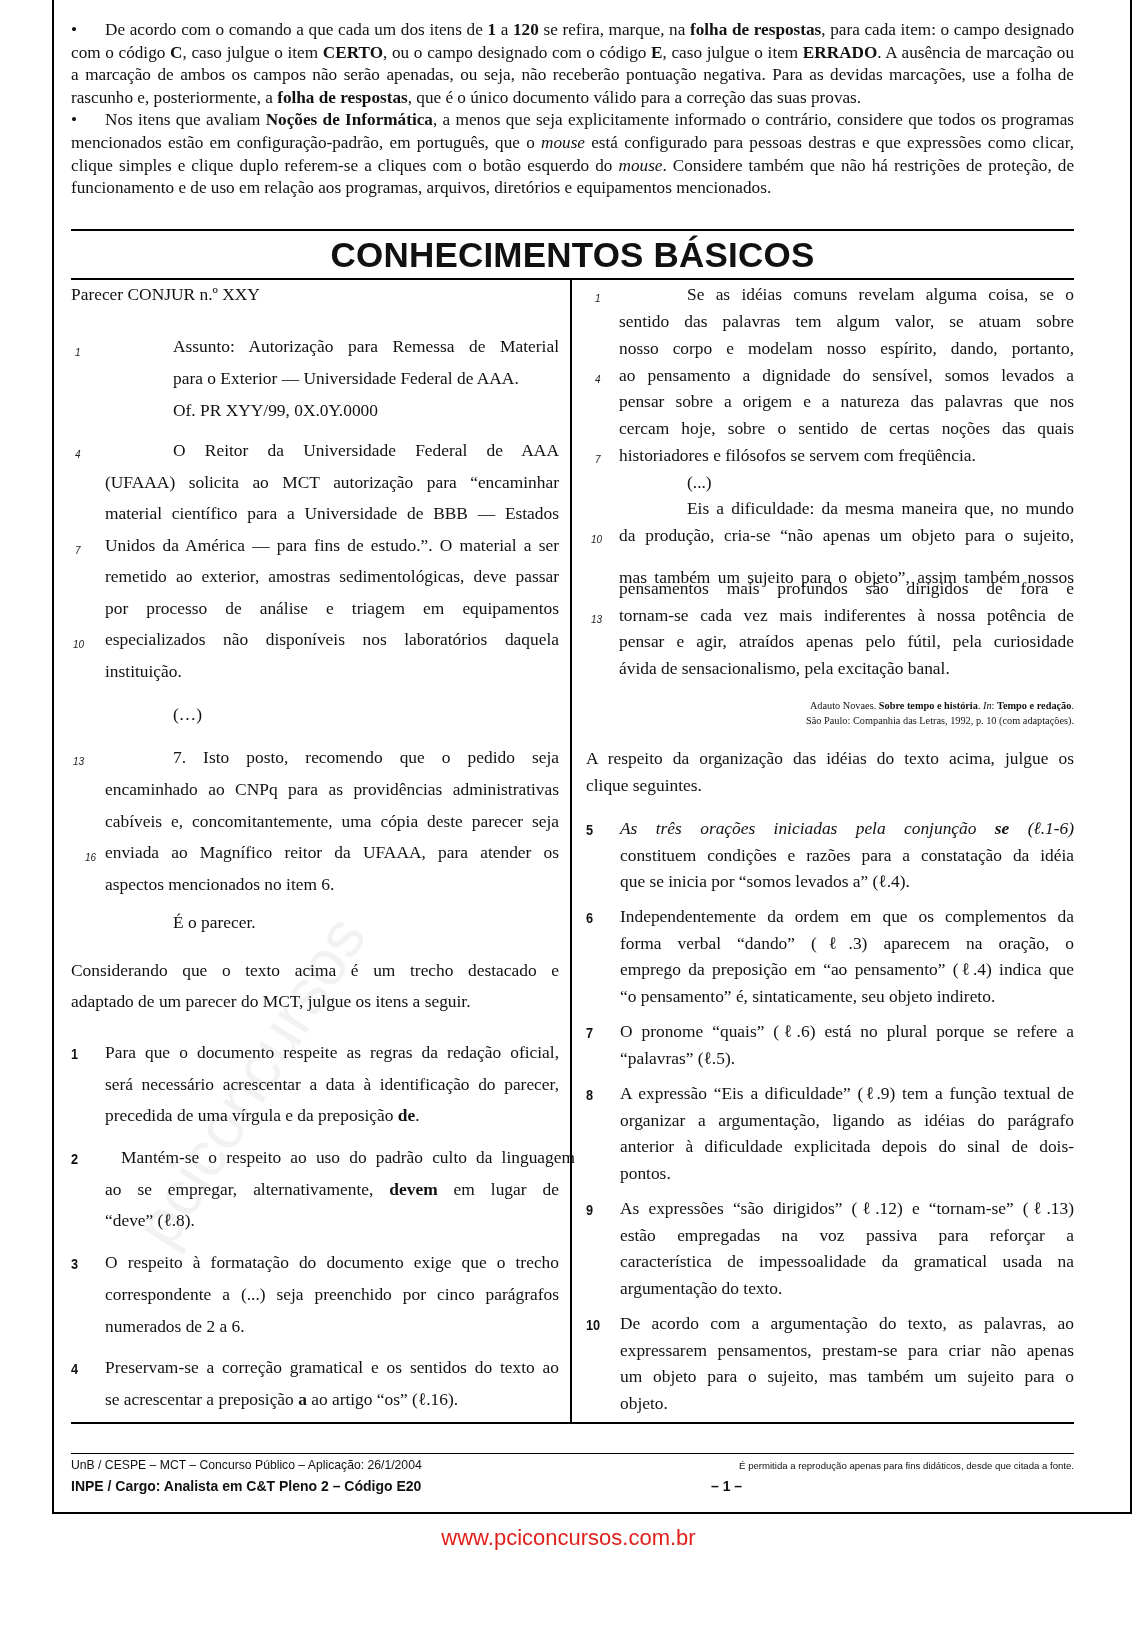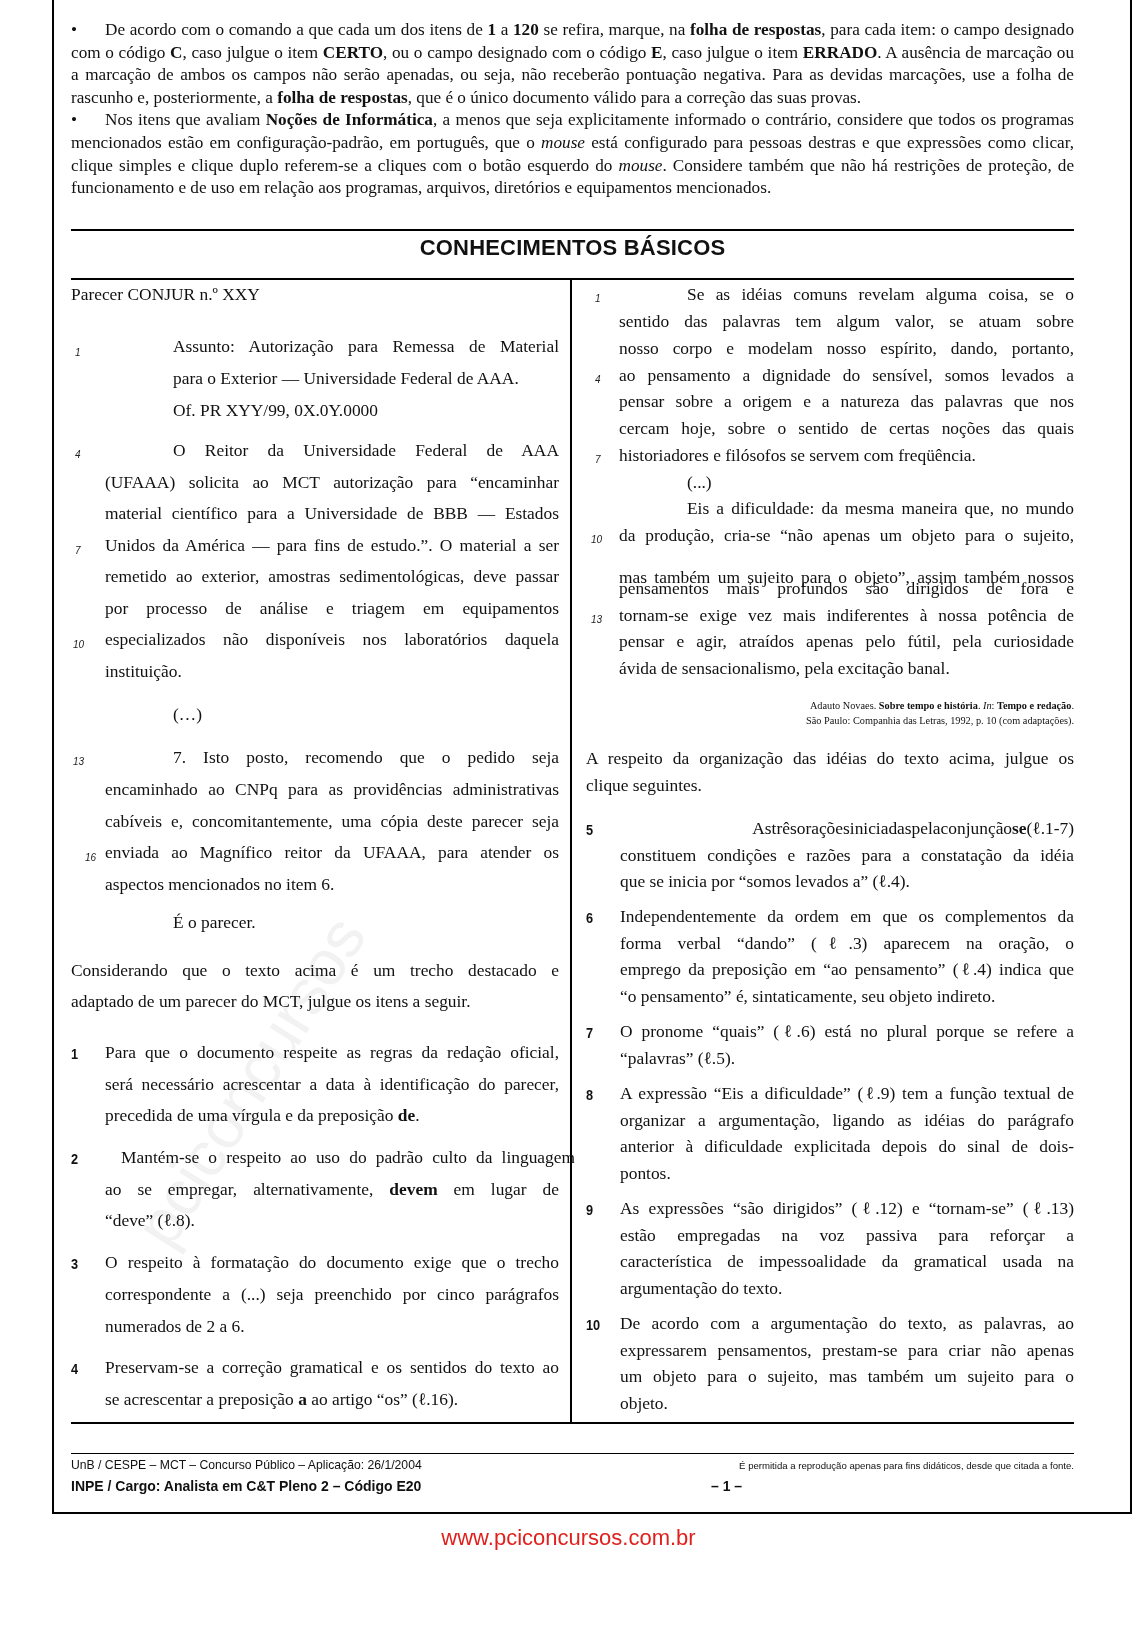--- a/index.html
+++ b/index.html
@@ -7,21 +7,21 @@
          font-family:"Liberation Serif", serif; color:#111; }
   .page { position:absolute; left:52px; top:-2px; width:1080px; height:1516px;
           border:2px solid #000; box-sizing:border-box; }
   .abs { position:absolute; }
   .instr { left:71px; top:19px; width:1003px; font-size:17.2px; line-height:22.6px;
            text-align:justify; }
   .instr p { margin:0; }
   .bullet { display:inline-block; width:34px; }
   .rule { position:absolute; left:71px; width:1003px; background:#000; }
   .heading { left:71px; top:235px; width:1003px; text-align:center;
-             font-family:"Liberation Sans", sans-serif; font-weight:bold; font-size:22px;
+             font-family:"Liberation Sans", sans-serif; font-weight:bold; font-size:35px;
              letter-spacing:0.2px; }
   .divider { position:absolute; left:570px; top:279px; width:2px; height:1145px; background:#000; }
   .col { position:absolute; font-size:17.4px; text-align:justify; }
   .lnum { position:absolute; font-family:"Liberation Sans", sans-serif; font-style:italic;
           font-size:10px; color:#222; }
   .line { position:absolute; white-space:nowrap; }
   .jline { position:absolute; text-align:justify; text-align-last:justify; }
   .item-num { position:absolute; font-family:"Liberation Sans", sans-serif; font-weight:bold;
               font-size:15px; transform:scaleX(0.85); transform-origin:left; }
   .cite { position:absolute; font-size:10.3px; text-align:right; line-height:15px; }
@@ -128,42 +128,42 @@
   <div class="jline" style="left:33px;top:134px;width:455px;">cercam hoje, sobre o sentido de certas noções das quais</div>
   <span class="lnum" style="left:9px;top:170px;">7</span>
   <div class="line" style="left:33px;top:161px;">historiadores e filósofos se servem com freqüência.</div>
   <div class="line" style="left:101px;top:188px;">(...)</div>
   <div class="jline" style="left:101px;top:214px;width:387px;">Eis a dificuldade: da mesma maneira que, no mundo</div>
   <span class="lnum" style="left:5px;top:250px;">10</span>
   <div class="jline" style="left:33px;top:241px;width:455px;">da produção, cria-se “não apenas um objeto para o sujeito,</div>
   <div class="jline" style="left:33px;top:283px;width:455px;">mas também um sujeito para o objeto”, assim também nossos</div>
   <div class="jline" style="left:33px;top:294px;width:455px;">pensamentos mais profundos são dirigidos de fora e</div>
   <span class="lnum" style="left:5px;top:330px;">13</span>
-  <div class="jline" style="left:33px;top:321px;width:455px;">tornam-se exige vez mais indiferentes à nossa potência de</div>
+  <div class="jline" style="left:33px;top:321px;width:455px;">tornam-se cada vez mais indiferentes à nossa potência de</div>
   <div class="jline" style="left:33px;top:347px;width:455px;">pensar e agir, atraídos apenas pelo fútil, pela curiosidade</div>
   <div class="line" style="left:33px;top:374px;">ávida de sensacionalismo, pela excitação banal.</div>
 
   <div class="cite" style="left:0;top:414px;width:488px;">
     <div><span>Adauto Novaes. </span><b>Sobre tempo e história</b><span>. </span><i>In</i><span>: </span><b>Tempo e redação</b><span>.</span></div>
     <div>São Paulo: Companhia das Letras, 1992, p. 10 (com adaptações).</div>
   </div>
 
   <div class="jline" style="left:0;top:464px;width:488px;">A respeito da organização das idéias do texto acima, julgue os</div>
   <div class="line" style="left:0;top:491px;">clique seguintes.</div>
 
   <span class="item-num" style="left:0;top:537px;">5</span>
-  <div class="line" style="left:34px;top:534px;width:454px;display:flex;justify-content:flex-end;">
+  <div class="line" style="left:34px;top:534px;width:454px;display:flex;justify-content:space-between;font-style:italic;">
       <span>As</span>
       <span>três</span>
       <span>orações</span>
       <span>iniciadas</span>
       <span>pela</span>
       <span>conjunção</span>
       <b>se</b>
-      <span>(ℓ.1-7)</span>
+      <span>(ℓ.1-6)</span>
     </div>
   <div class="jline" style="left:34px;top:561px;width:454px;">constituem condições e razões para a constatação da idéia</div>
   <div class="line" style="left:34px;top:587px;">que se inicia por “somos levados a” (ℓ.4).</div>
 
   <span class="item-num" style="left:0;top:625px;">6</span>
   <div class="jline" style="left:34px;top:622px;width:454px;">Independentemente da ordem em que os complementos da</div>
   <div class="jline" style="left:34px;top:649px;width:454px;">forma verbal “dando” (ℓ.3) aparecem na oração, o</div>
   <div class="jline" style="left:34px;top:675px;width:454px;">emprego da preposição em “ao pensamento” (ℓ.4) indica que</div>
   <div class="line" style="left:34px;top:702px;">“o pensamento” é, sintaticamente, seu objeto indireto.</div>
 

